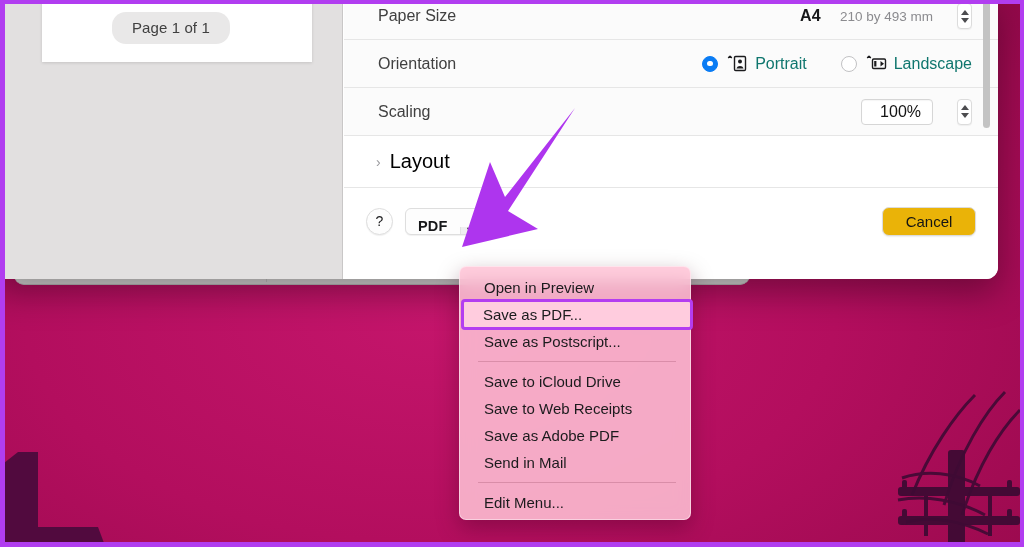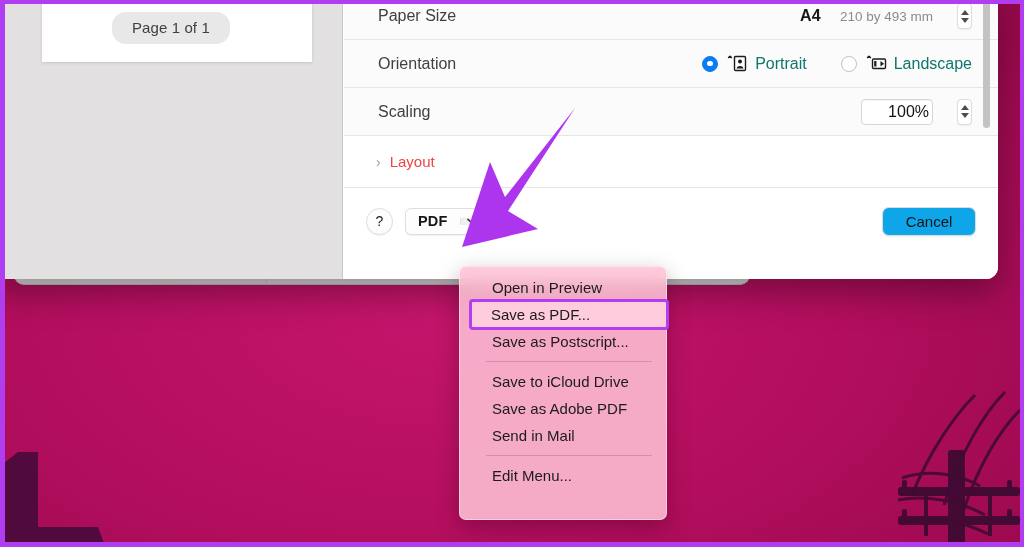--- a/index.html
+++ b/index.html
@@ -86,58 +86,58 @@
   }
   .radio.on{ background:#0a7cf4; border-color:#0a7cf4; }
   .radio.on::after{ content:""; width:5.5px; height:5.5px; border-radius:50%; background:#fff; }
   .orient-ico{ margin-left:9px; display:flex; align-items:center; }
   .orient-label{ font-size:16px; color:#0f766e; margin-left:7px; }
 
   .scale-field{
     width:72px; height:26px; background:#fff;
     border:1px solid #d6d6d6; border-radius:4px;
     display:flex; align-items:center; justify-content:flex-end;
-    padding-right:3px; font-size:16px; color:#141414;
+    padding-right:11px; font-size:16px; color:#141414;
     box-shadow:inset 0 1px 1px rgba(0,0,0,.04);
   }
 
   .disclosure-row{
     position:relative; height:52px; display:flex; align-items:center;
     padding-left:32px; background:#ffffff; border-bottom:1px solid #e6e6e6;
   }
   .chev{ color:#9a9a9e; font-size:14px; margin-right:9px; line-height:1; }
-  .disclosure-label{ font-size:15px; color:#ef4444; }
+  .disclosure-label{ font-size:20px; color:#000000; }
 
   .action-bar{
     position:relative; height:66px; display:flex; align-items:center;
     padding:0 22px 0 22px; background:#ffffff;
   }
   .help-btn{
     width:27px; height:27px; border-radius:50%;
     background:#fdfdfd; border:1px solid #dedede;
     box-shadow:0 1px 1px rgba(0,0,0,.06);
     display:flex; align-items:center; justify-content:center;
     font-size:14px; color:#202022;
   }
   .pdf-btn{
-    margin-left:12px; height:27px; display:flex; align-items:center;
+    margin-left:12px; height:27px; display:flex; align-items:flex-end;
     border:1px solid #dedede; border-radius:6px; background:#fdfdfd; overflow:hidden;
     box-shadow:0 1px 1px rgba(0,0,0,.06);
   }
   .pdf-btn .lbl{
     display:flex; align-items:center; padding:0 12px;
     font-size:14.5px; color:#17181a; font-weight:600; letter-spacing:.2px;
   }
   .pdf-btn .arrowbox{
     width:25px; border-left:1px solid #e2e2e2; background:#efeff0;
     display:flex; align-items:center; justify-content:center;
   }
   .btn{
     height:29px; min-width:94px; border-radius:7px;
-    background:#0ea5e9; border:1px solid #dcdcdc;
+    background:#eab308; border:1px solid #dcdcdc;
     display:flex; align-items:center; justify-content:center;
     font-size:15px; color:#141414;
     box-shadow:0 1px 1.5px rgba(0,0,0,.07);
   }
   .btn.ghost{ color:#b6b6ba; border-color:#e6e6e6; box-shadow:none; background:#fdfdfd; }
   .spacer{ margin-left:auto; }
   .btn + .btn{ margin-left:14px; }
 
   
   .dlg-scroll{
@@ -157,26 +157,26 @@
   #behind-window .ghost-text{
     position:absolute; left:64px; top:6px;
     font-size:15px; color:#a9a7a7;
   }
   #behind-window .vrule{
     position:absolute; left:252px; top:4px; width:1px; height:26px; background:#c4c2c2;
   }
 
   
   #pdf-menu{
-    position:absolute; left:459px; top:266px; width:208px; height:254px;
+    position:absolute; left:459px; top:266px; width:232px; height:254px;
     background:rgba(255,196,214,.86);
     border:1px solid rgba(255,255,255,.45);
     border-radius:7px;
     box-shadow:0 8px 22px rgba(60,0,30,.35);
-    padding:7px 0 8px 12px;
+    padding:7px 0 8px 4px;
     backdrop-filter:blur(8px);
   }
   .menu-item{
     height:27px; display:flex; align-items:center;
     padding-left:20px; font-size:15px; color:#1b1b1d;
     white-space:nowrap;
   }
   .menu-sep{ height:1px; background:rgba(120,40,70,.22); margin:6px 14px; }
   .menu-item.highlighted{
     position:relative;
@@ -331,20 +331,21 @@
 
 <div id="pdf-menu">
   <div class="menu-item">Open in Preview</div>
 
   <div class="menu-item highlighted">Save as PDF...</div>
 
   <div class="menu-item">Save as Postscript...</div>
   <div class="menu-sep"></div>
 
   <div class="menu-item">Save to iCloud Drive</div>
+  <div class="menu-item">Save to Web Receipts</div>
   <div class="menu-item">Save as Adobe PDF</div>
   <div class="menu-item">Send in Mail</div>
   <div class="menu-sep"></div>
 
   <div class="menu-item">Edit Menu...</div>
 </div>
 
 <svg id="annot-arrow" width="1024" height="547" viewBox="0 0 1024 547">
   <path d="M575 108
            L505 197

